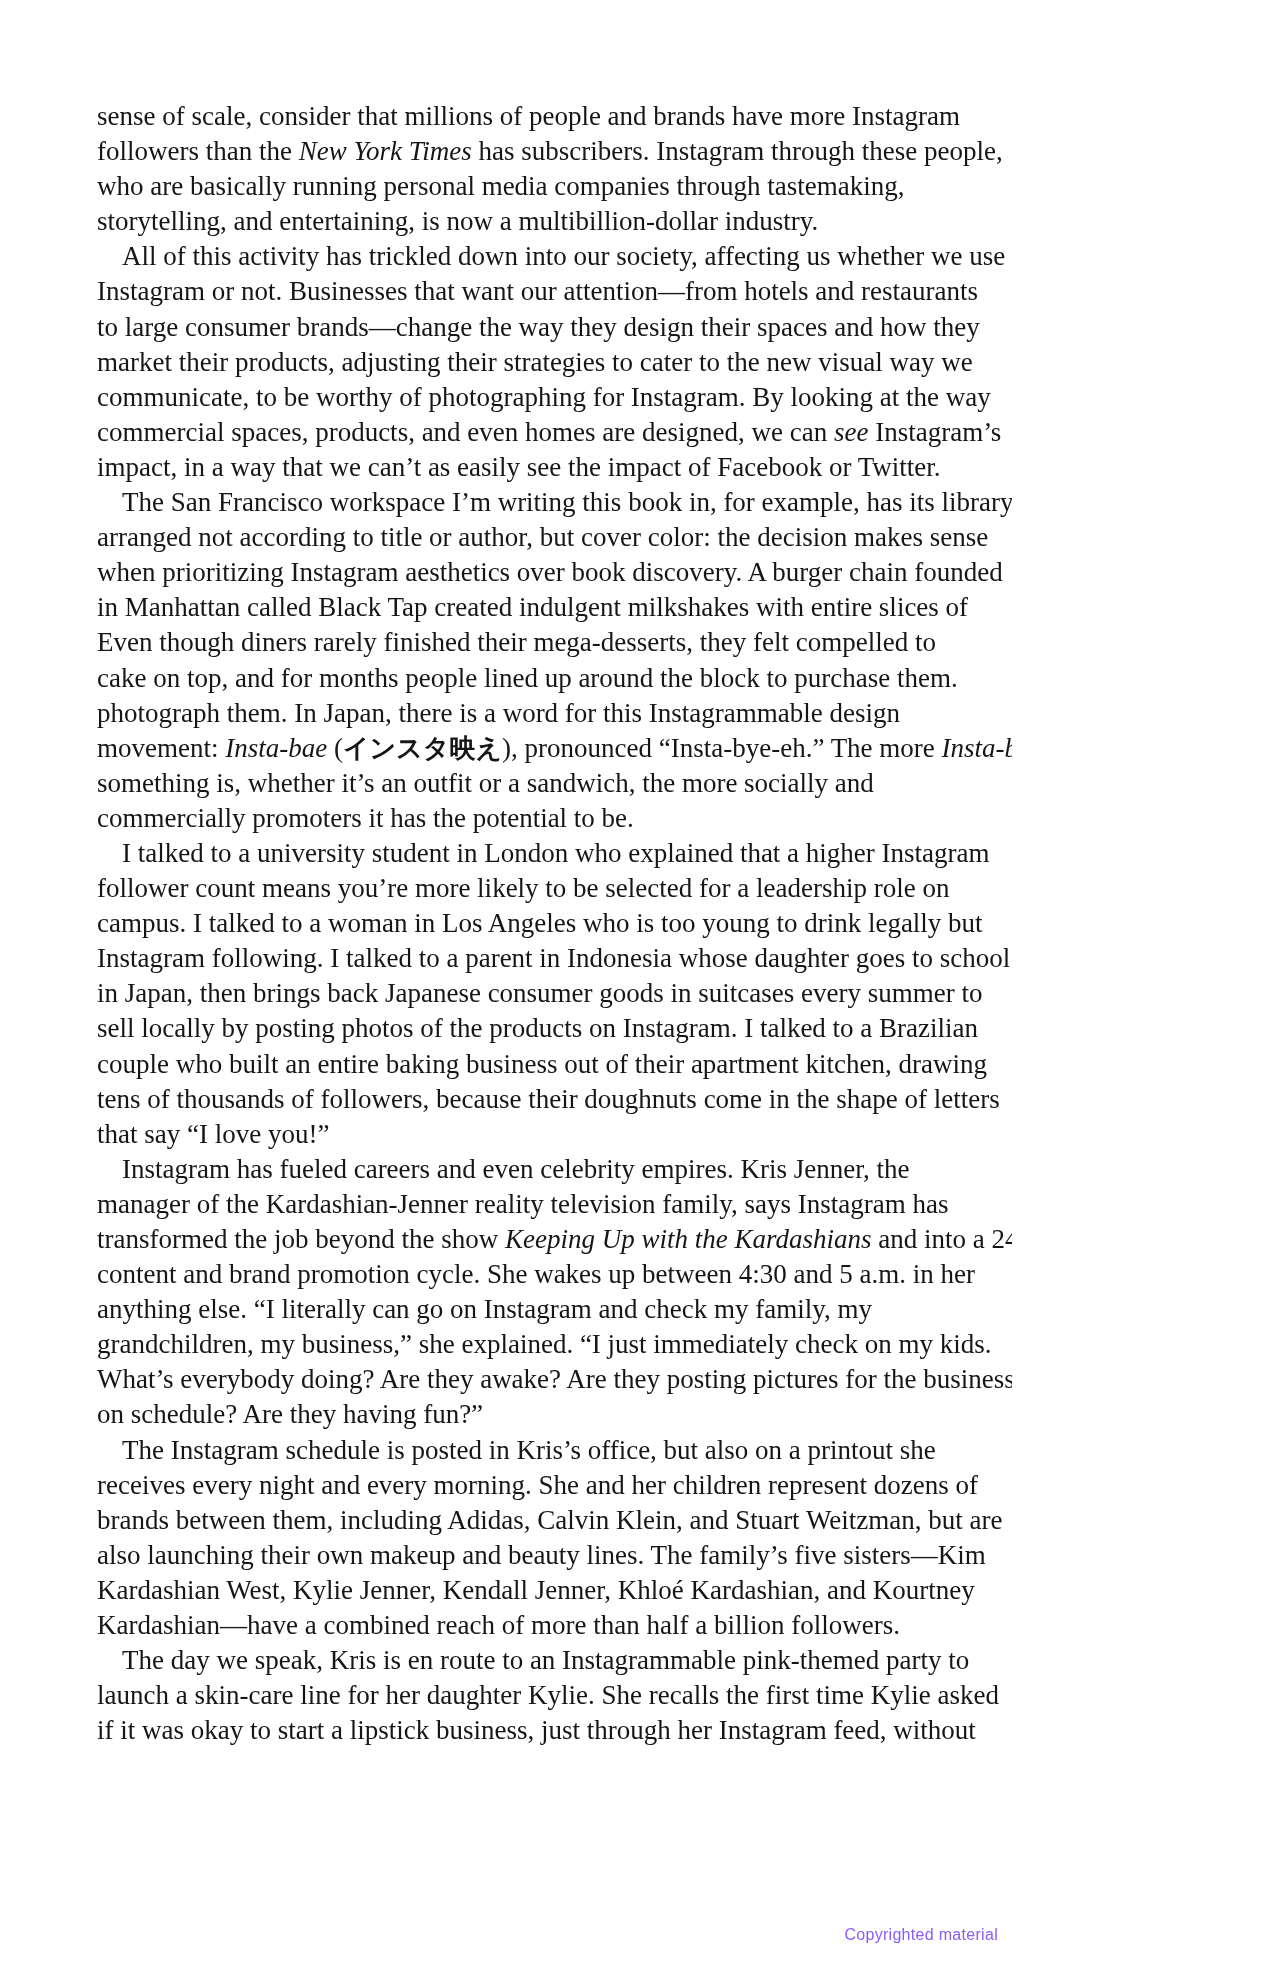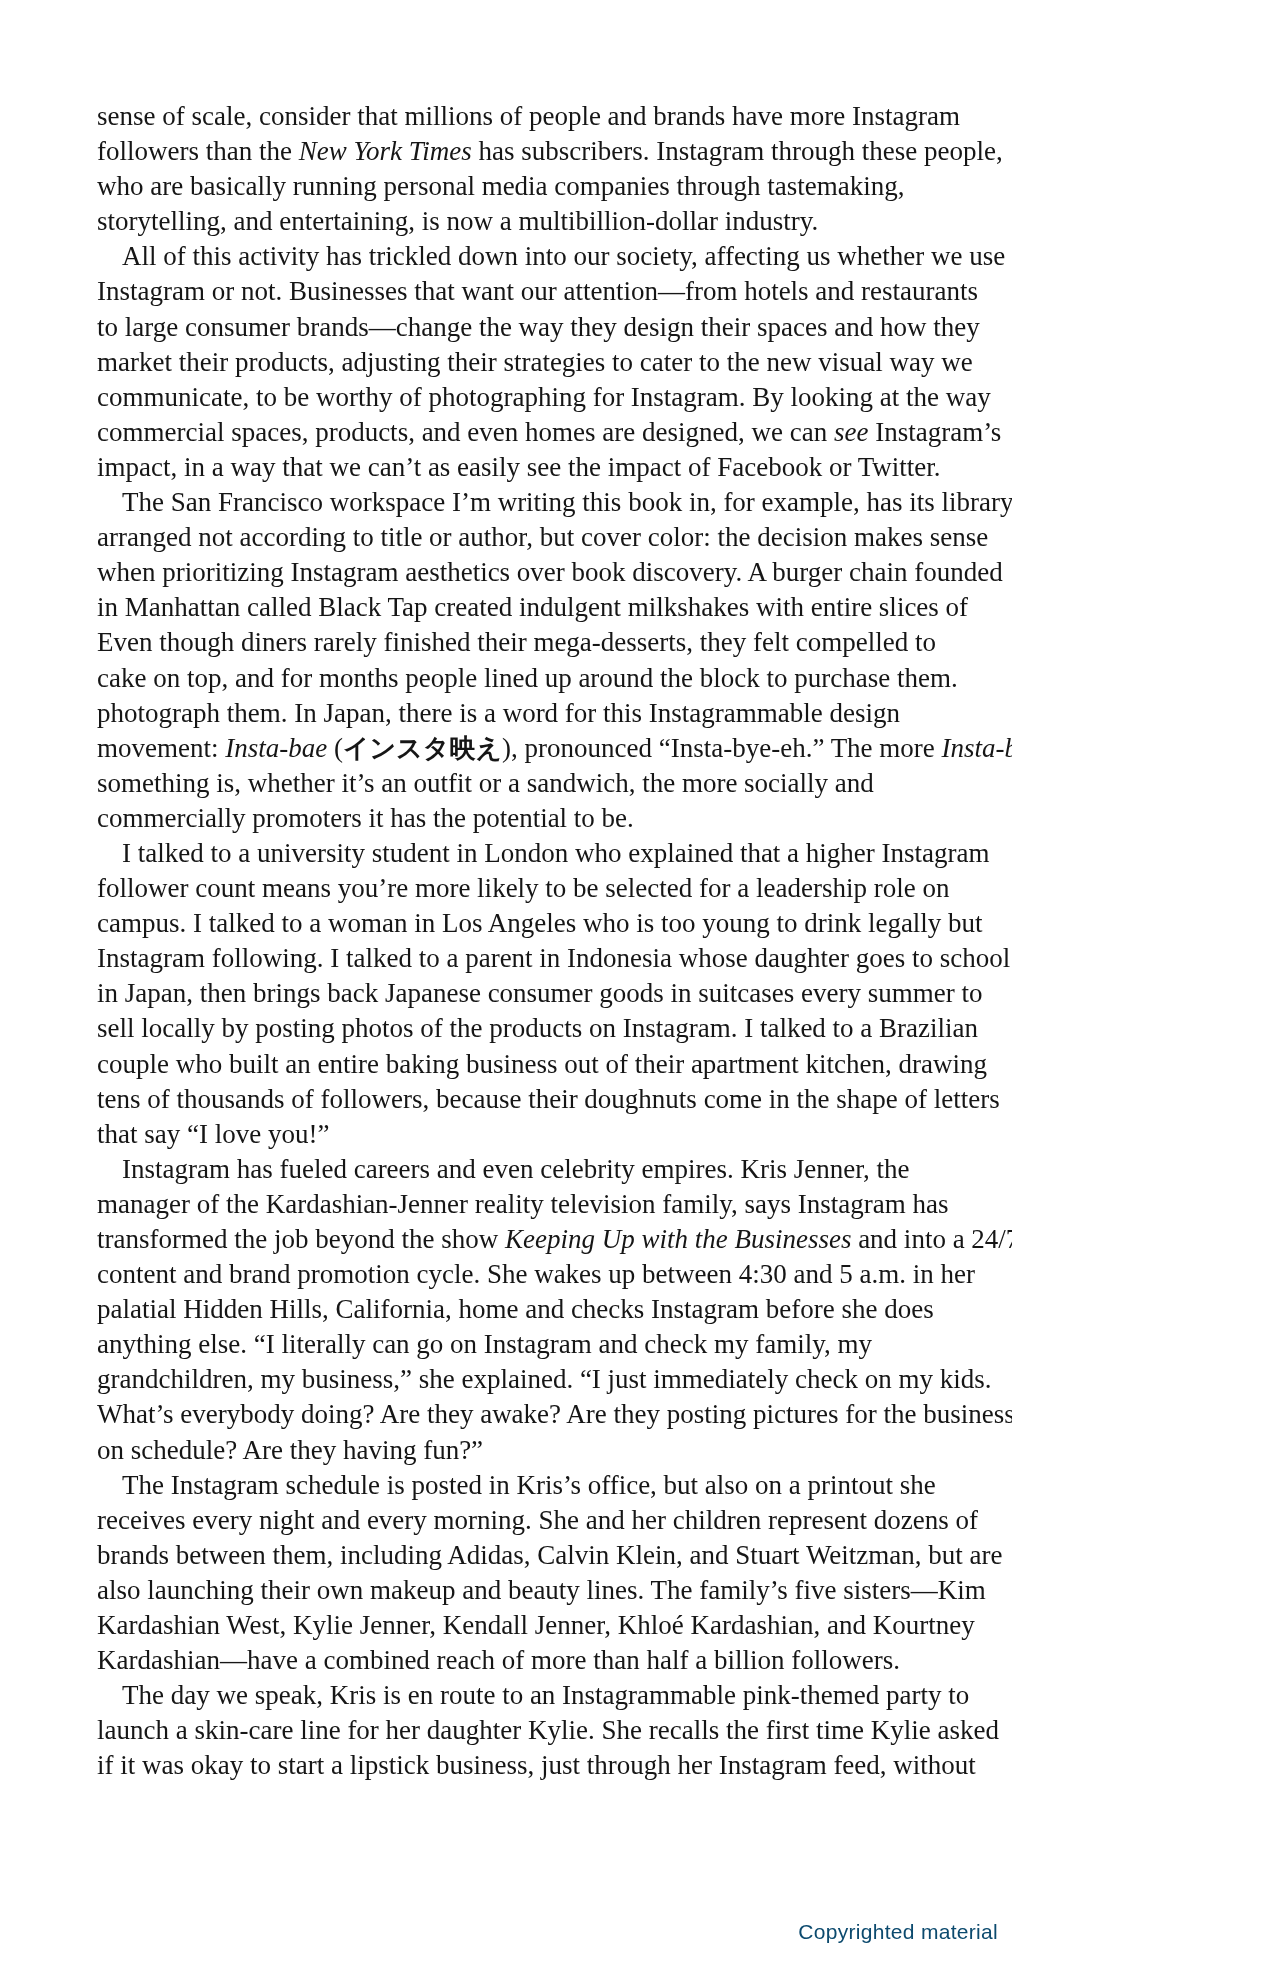--- a/index.html
+++ b/index.html
@@ -35,22 +35,22 @@
     font-family: Liberation Sans, sans-serif;
     font-weight: bold;
     font-style: normal;
     font-size: 26px;
   }
   .copyright {
     position: absolute;
     right: 14px;
     bottom: 19px;
     font-family: "Liberation Sans", sans-serif;
-    font-size: 21px;
-    color: #0c4a6e;
+    font-size: 16px;
+    color: #8b5cf6;
     letter-spacing: 0.3px;
   }
 </style>
 </head>
 <body>
 
 <div class="page">
   <div class="text-block" id="text-block">
       <div class="para">
         <span class="ln"><span>sense of scale, consider that millions of people and brands have more Instagram</span></span>
@@ -86,23 +86,22 @@
         <span class="ln"><span>Instagram following. I talked to a parent in Indonesia whose daughter goes to school</span></span>
         <span class="ln"><span>in Japan, then brings back Japanese consumer goods in suitcases every summer to</span></span>
         <span class="ln"><span>sell locally by posting photos of the products on Instagram. I talked to a Brazilian</span></span>
         <span class="ln"><span>couple who built an entire baking business out of their apartment kitchen, drawing</span></span>
         <span class="ln"><span>tens of thousands of followers, because their doughnuts come in the shape of letters</span></span>
         <span class="ln"><span>that say “I love you!”</span></span>
       </div>
       <div class="para">
         <span class="ln indent"><span>Instagram has fueled careers and even celebrity empires. Kris Jenner, the</span></span>
         <span class="ln"><span>manager of the Kardashian-Jenner reality television family, says Instagram has</span></span>
-        <span class="ln"><span>transformed the job beyond the show </span><span class="seg-i">Keeping Up with the Businesses</span><span> and into a 24/7</span></span>
+        <span class="ln"><span>transformed the job beyond the show </span><span class="seg-i">Keeping Up with the Kardashians</span><span> and into a 24/7</span></span>
         <span class="ln"><span>content and brand promotion cycle. She wakes up between 4:30 and 5 a.m. in her</span></span>
-        <span class="ln"><span>palatial Hidden Hills, California, home and checks Instagram before she does</span></span>
         <span class="ln"><span>anything else. “I literally can go on Instagram and check my family, my</span></span>
         <span class="ln"><span>grandchildren, my business,” she explained. “I just immediately check on my kids.</span></span>
         <span class="ln"><span>What’s everybody doing? Are they awake? Are they posting pictures for the business</span></span>
         <span class="ln"><span>on schedule? Are they having fun?”</span></span>
       </div>
       <div class="para">
         <span class="ln indent"><span>The Instagram schedule is posted in Kris’s office, but also on a printout she</span></span>
         <span class="ln"><span>receives every night and every morning. She and her children represent dozens of</span></span>
         <span class="ln"><span>brands between them, including Adidas, Calvin Klein, and Stuart Weitzman, but are</span></span>
         <span class="ln"><span>also launching their own makeup and beauty lines. The family’s five sisters—Kim</span></span>

